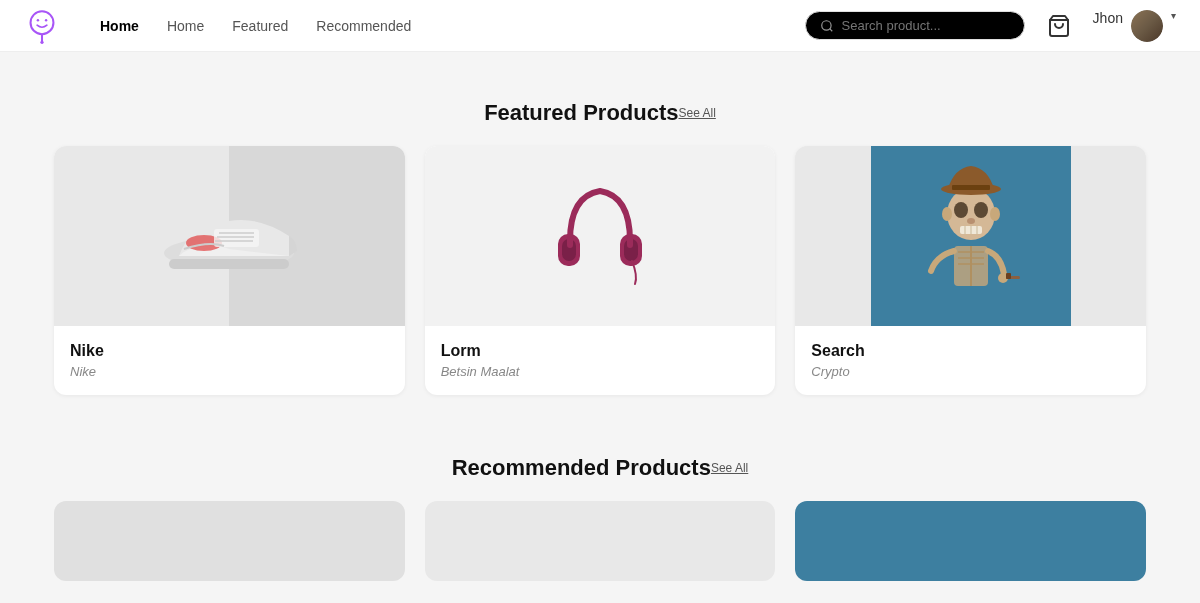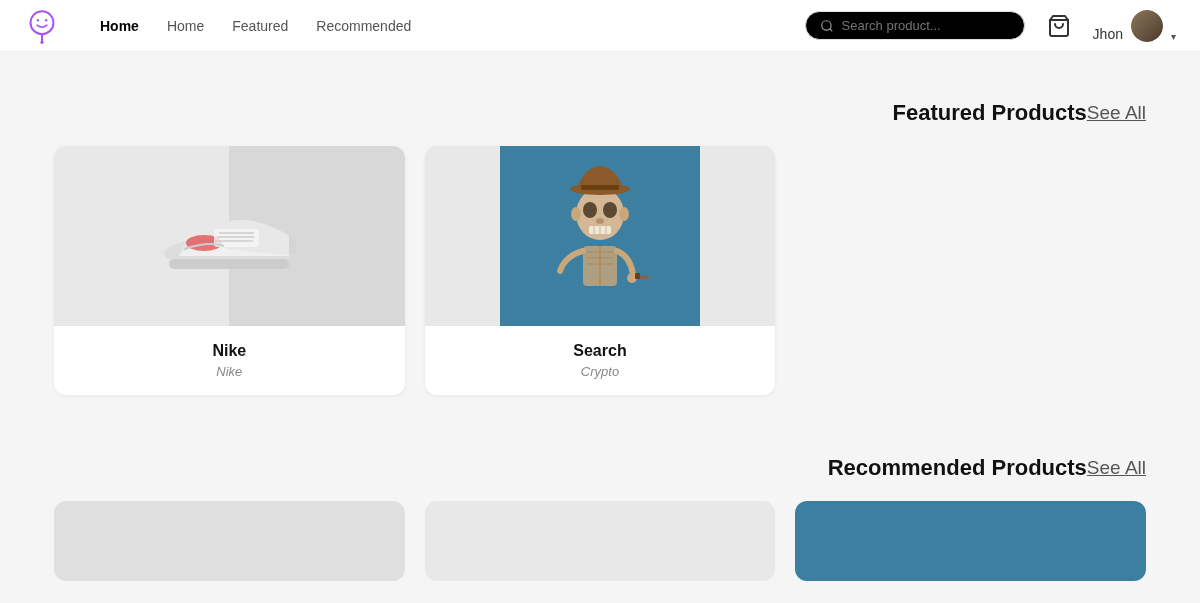--- a/index.html
+++ b/index.html
@@ -65,21 +65,21 @@
       width: 36px;
       height: 36px;
       display: flex;
       align-items: center;
       justify-content: center;
       cursor: pointer;
       position: relative;
     }
     .user-area {
       display: flex;
-      align-items: flex-end;
+      align-items: flex-start;
       gap: 8px;
       cursor: pointer;
     }
     .user-name { font-size: 14px; color: #333; font-weight: 500; }
     .avatar {
       width: 32px;
       height: 32px;
       border-radius: 50%;
       background: #ccc;
       overflow: hidden;
@@ -99,41 +99,40 @@
     .main-content {
       max-width: 1140px;
       margin: 0 auto;
       padding: 48px 24px 0;
     }
 
     
     .section-header {
       display: flex;
       align-items: center;
-      justify-content: flex-end;
+      justify-content: center;
       margin-bottom: 20px;
     }
     .section-title {
       font-size: 22px;
       font-weight: 700;
       color: #111;
     }
     .see-all-link {
-      font-size: 19px;
+      font-size: 12px;
       color: #555;
       text-decoration: underline;
       cursor: pointer;
     }
 
     
     .products-grid {
       display: grid;
       grid-template-columns: repeat(3, 1fr);
       gap: 20px;
-      text-align: center;
     }
 
     .product-card {
       background: #fff;
       border-radius: 12px;
       overflow: hidden;
       cursor: pointer;
       box-shadow: 0 1px 4px rgba(0,0,0,0.06);
     }
     .product-image-area {
@@ -282,20 +281,45 @@
 
             <path d="M35 58 Q60 50 75 55" stroke="#ccc" stroke-width="2" fill="none"></path>
           </svg>
         </div>
         <div class="product-info">
           <div class="product-name">Nike</div>
           <div class="product-sub">Nike</div>
         </div>
       </div>
 
+      <div class="product-card">
+        <div class="product-image-area" style="background:#f2f2f2;">
+
+          <svg class="headphone-img" viewBox="0 0 100 120" xmlns="http://www.w3.org/2000/svg">
+
+            <path d="M20 65 Q20 20 50 15 Q80 20 80 65" stroke="#9b2b5a" stroke-width="6" fill="none" stroke-linecap="round"></path>
+
+            <rect x="8" y="58" width="22" height="32" rx="10" fill="#9b2b5a"></rect>
+            <rect x="12" y="63" width="14" height="22" rx="7" fill="#7a2048"></rect>
+
+            <rect x="70" y="58" width="22" height="32" rx="10" fill="#9b2b5a"></rect>
+            <rect x="74" y="63" width="14" height="22" rx="7" fill="#7a2048"></rect>
+
+            <rect x="17" y="60" width="6" height="12" rx="3" fill="#9b2b5a"></rect>
+
+            <rect x="77" y="60" width="6" height="12" rx="3" fill="#9b2b5a"></rect>
+
+            <path d="M82 85 Q88 100 85 108" stroke="#9b2b5a" stroke-width="2" fill="none" stroke-linecap="round"></path>
+          </svg>
+        </div>
+        <div class="product-info">
+          <div class="product-name">Lorm</div>
+          <div class="product-sub">Betsin Maalat</div>
+        </div>
+      </div>
 
       <div class="product-card">
         <div class="product-image-area" style="background:#f0f0f0; padding: 0;">
           <div style="display:flex; width:100%; height:100%;">
 
             <div style="flex:1; background:#e8e8e8;"></div>
 
             <div style="width:200px; height:180px; background:#3d7fa0; display:flex; align-items:center; justify-content:center; overflow:hidden;">
 
               <svg width="130" height="160" viewBox="0 0 130 160" xmlns="http://www.w3.org/2000/svg">

